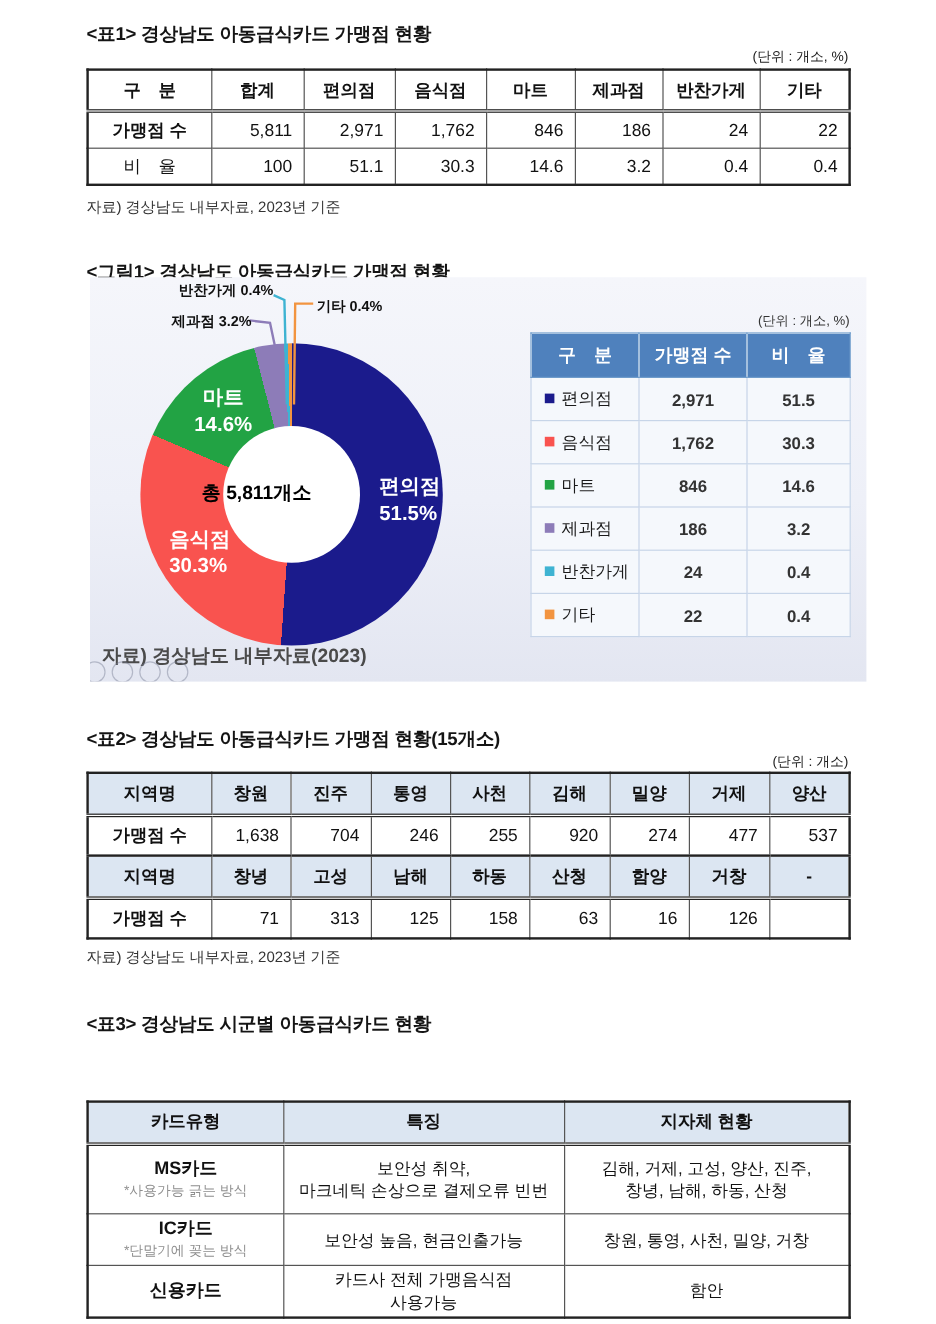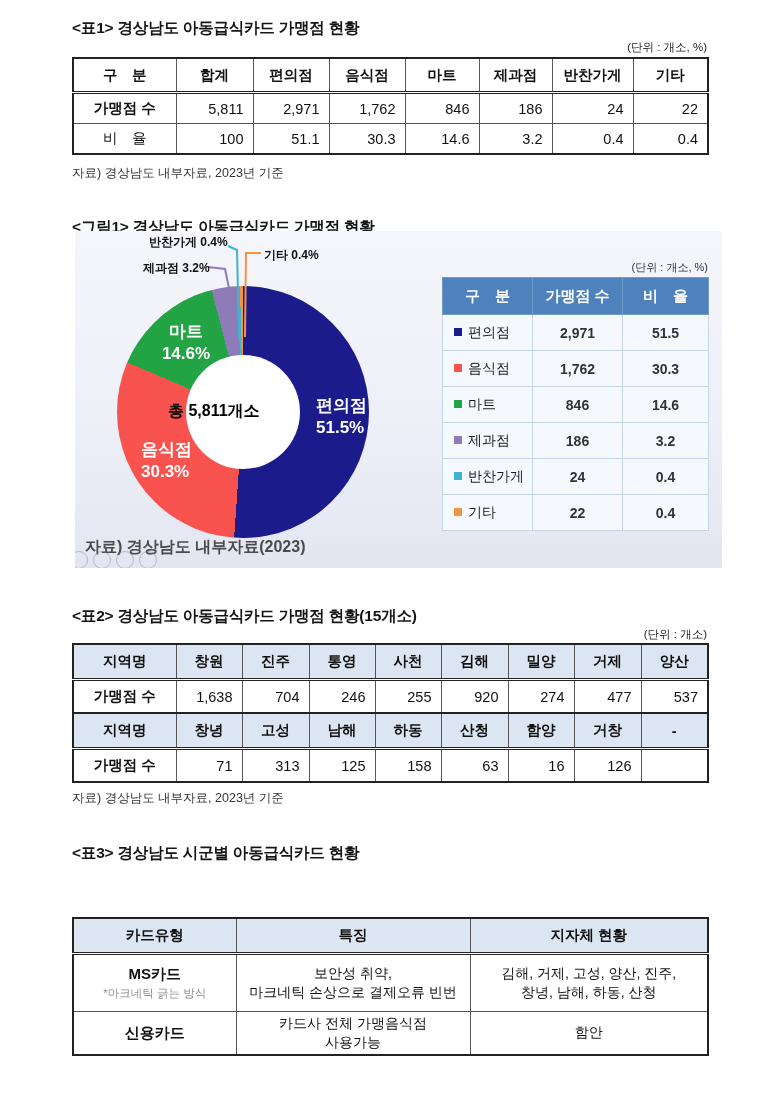--- a/index.html
+++ b/index.html
@@ -270,33 +270,45 @@
     </colgroup>
   <tbody>
       <tr class="hdr">
     <td>카드유형</td>
     <td>특징</td>
     <td>지자체 현황</td>
   </tr>
   <tr style="height:58px;">
     <td>
           <span class="t3-type">MS카드</span>
-          <span class="t3-note">*마크네틱 긁는 방식</span>
+          <span class="t3-note">*사용가능 긁는 방식</span>
         </td>
     <td>
           <span class="cell-line">보안성 취약,</span>
           <span class="cell-line">마크네틱 손상으로 결제오류 빈번</span>
         </td>
     <td>
           <span class="cell-line">김해, 거제, 고성, 양산, 진주,</span>
           <span class="cell-line">창녕, 남해, 하동, 산청</span>
         </td>
   </tr>
   <tr style="height:43px;">
     <td>
+          <span class="t3-type">IC카드</span>
+          <span class="t3-note">*단말기에 꽂는 방식</span>
+        </td>
+    <td>
+          <span class="cell-line">보안성 높음, 현금인출가능</span>
+        </td>
+    <td>
+          <span class="cell-line">창원, 통영, 사천, 밀양, 거창</span>
+        </td>
+  </tr>
+  <tr style="height:43px;">
+    <td>
           <span class="t3-type">신용카드</span>
           <span class="t3-note"></span>
         </td>
     <td>
           <span class="cell-line">카드사 전체 가맹음식점</span>
           <span class="cell-line">사용가능</span>
         </td>
     <td>
           <span class="cell-line">함안</span>
         </td>

